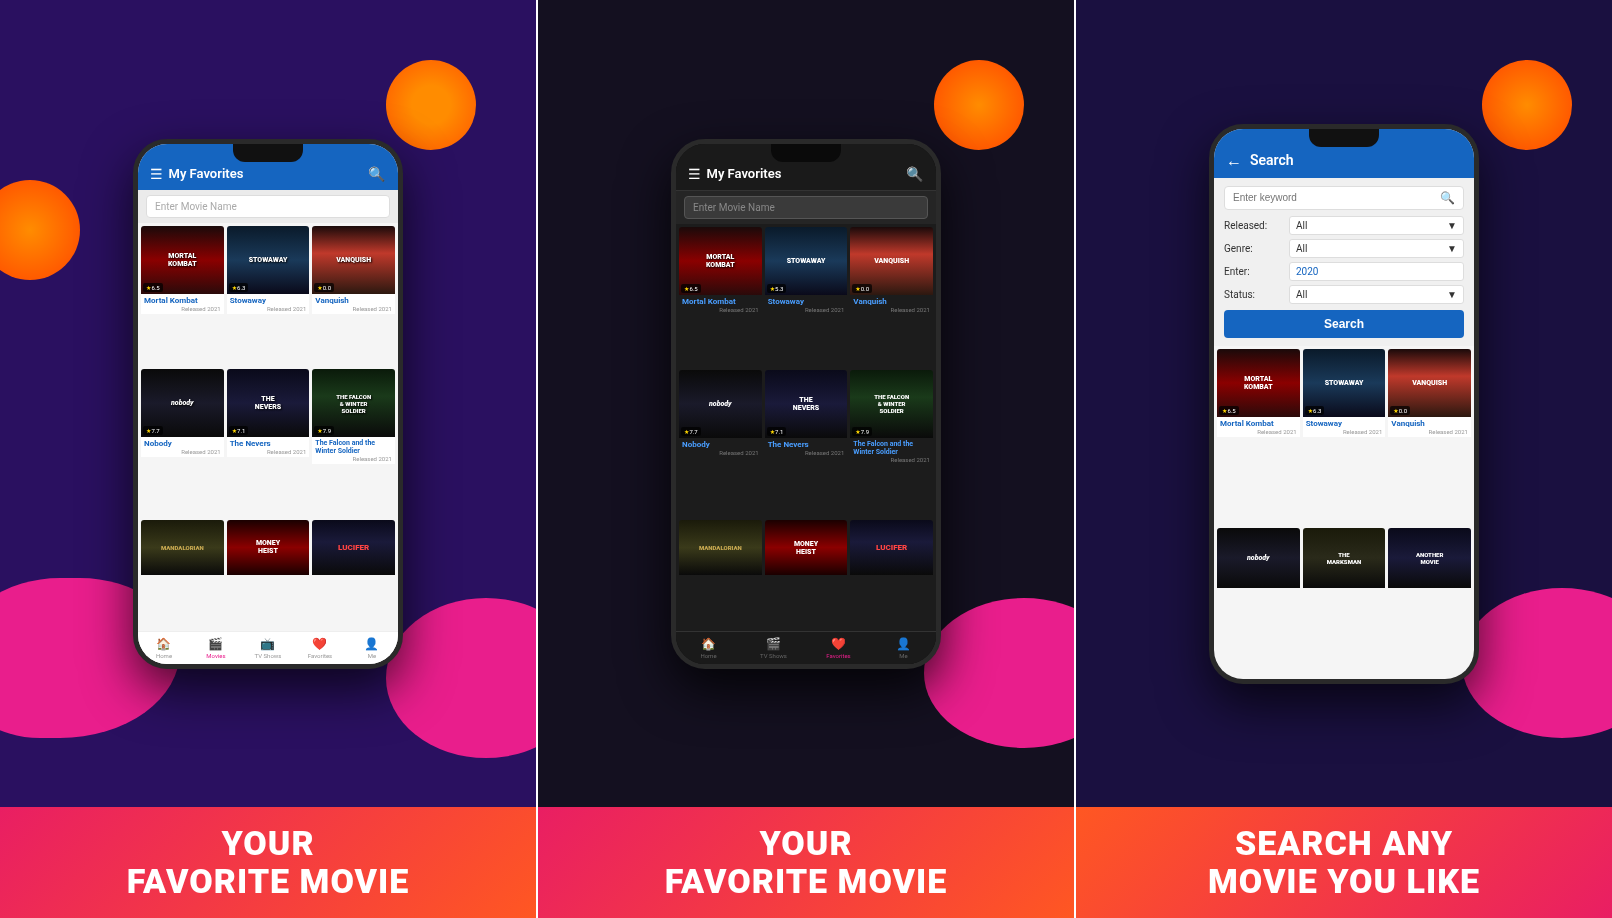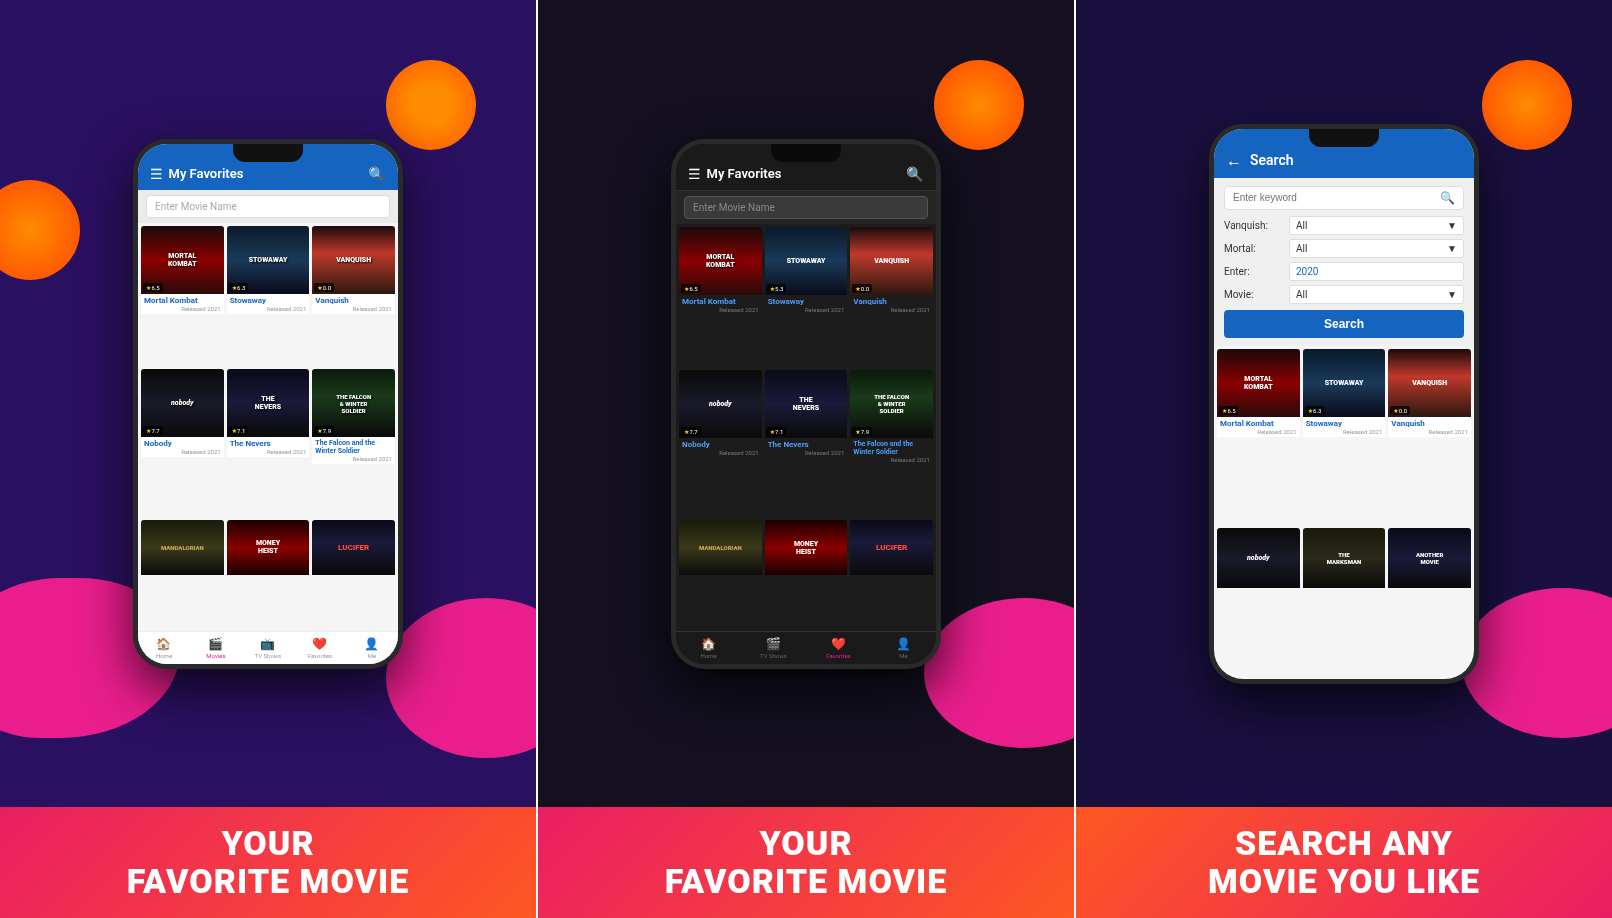--- a/index.html
+++ b/index.html
@@ -313,39 +313,39 @@
 
           <div style="padding:8px 10px; background:#f0f0f0;">
             
             <div style="display:flex; align-items:center; background:#fff; border:1px solid #ddd; border-radius:4px; padding:4px 8px; margin-bottom:6px;">
               <input type="text" placeholder="Enter keyword" style="flex: 1 1 0%; border: none; outline: none; font-size: 10px; color: rgb(153, 153, 153); background: transparent;">
               <span style="font-size:12px; color:#999;">🔍</span>
             </div>
 
             
             <div style="display:flex; align-items:center; margin-bottom:4px;">
-              <span style="font-size:10px; color:#333; width:65px;">Vanquish:</span>
+              <span style="font-size:10px; color:#333; width:65px;">Released:</span>
               <div style="flex:1; border:1px solid #ddd; border-radius:3px; padding:3px 6px; font-size:10px; color:#333; background:#fff; display:flex; align-items:center; justify-content:space-between;">
                 <span>All</span>
                   <span>▼</span>
               </div>
             </div>
             <div style="display:flex; align-items:center; margin-bottom:4px;">
-              <span style="font-size:10px; color:#333; width:65px;">Mortal:</span>
+              <span style="font-size:10px; color:#333; width:65px;">Genre:</span>
               <div style="flex:1; border:1px solid #ddd; border-radius:3px; padding:3px 6px; font-size:10px; color:#333; background:#fff; display:flex; align-items:center; justify-content:space-between;">
                 <span>All</span>
                   <span>▼</span>
               </div>
             </div>
             <div style="display:flex; align-items:center; margin-bottom:4px;">
               <span style="font-size:10px; color:#333; width:65px;">Enter:</span>
               <div style="flex:1; border:1px solid #ddd; border-radius:3px; padding:3px 6px; font-size:10px; color:#1565c0; background:#fff;">2020</div>
             </div>
             <div style="display:flex; align-items:center; margin-bottom:6px;">
-              <span style="font-size:10px; color:#333; width:65px;">Movie:</span>
+              <span style="font-size:10px; color:#333; width:65px;">Status:</span>
               <div style="flex:1; border:1px solid #ddd; border-radius:3px; padding:3px 6px; font-size:10px; color:#333; background:#fff; display:flex; align-items:center; justify-content:space-between;">
                 <span>All</span>
                   <span>▼</span>
               </div>
             </div>
 
             
             <button style="width:100%; background:#1565c0; color:#fff; border:none; border-radius:4px; padding:7px; font-size:12px; font-weight:600; cursor:pointer;">Search</button>
           </div>
 

